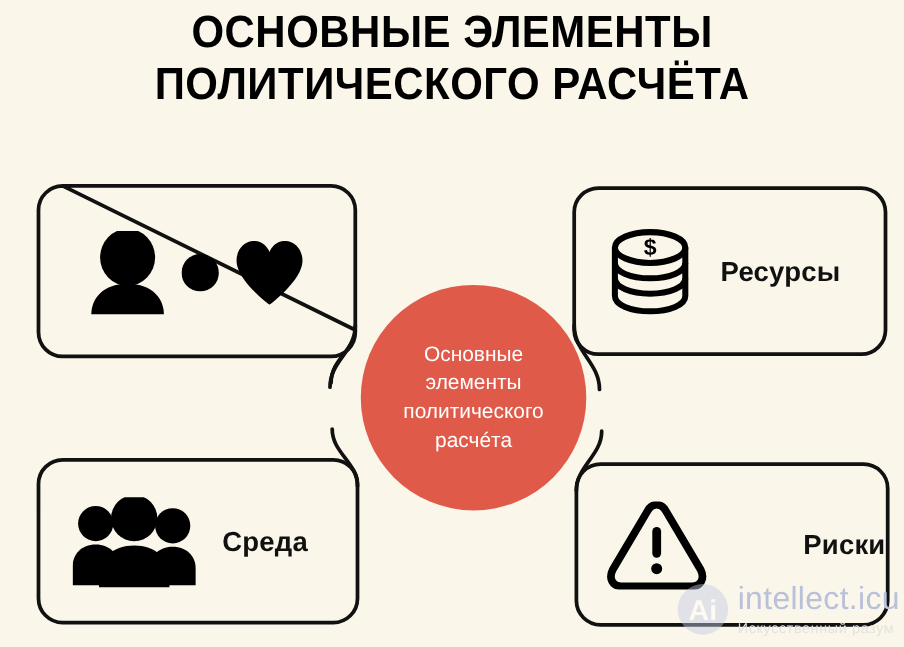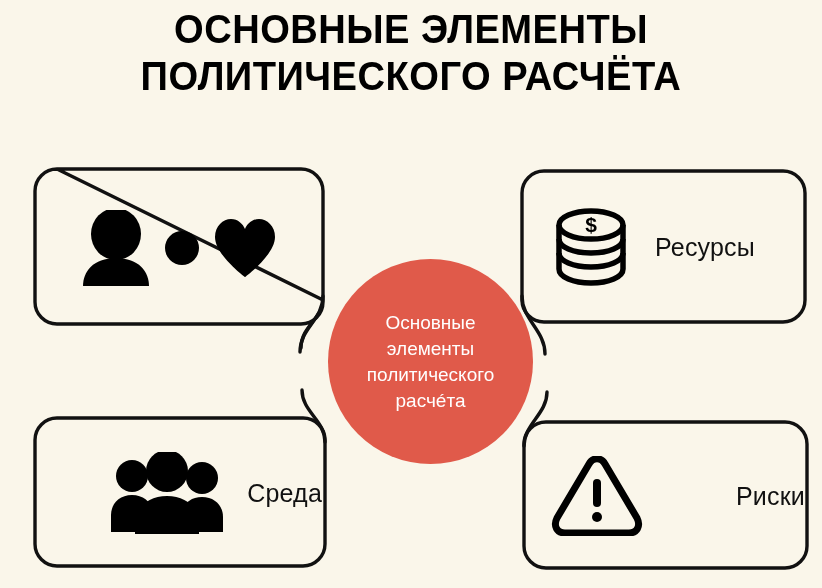--- a/index.html
+++ b/index.html
@@ -73,37 +73,37 @@
     width: 278px; height: 146px;
     flex-direction: row;
     justify-content: flex-start;
     padding-left: 28px;
     gap: 26px;
   }
   .card-bl {
     left: 38px; top: 422px;
     width: 284px; height: 142px;
     flex-direction: row;
-    justify-content: flex-end;
+    justify-content: flex-start;
     padding-left: 28px;
     gap: 24px;
   }
   .card-br {
     left: 527px; top: 426px;
     width: 278px; height: 140px;
     flex-direction: row;
     justify-content: space-between;
     padding-left: 24px;
     gap: 26px;
   }
 
   .card-label {
     font-family: "Liberation Sans", sans-serif;
     font-size: 25px;
-    font-weight: normal;
+    font-weight: bold;
     color: #111111;
     white-space: nowrap;
     letter-spacing: 0.2px;
   }
   .card-tl .card-label {
     margin-top: 6px;
     font-size: 25px;
   }
 
   .icon-wrap {
@@ -304,14 +304,24 @@
     <span class="icon-wrap">
       <svg width="92" height="80" viewBox="0 0 92 80">
         <path d="M 38,8 C 42,1 50,1 54,8 L 86,62 C 90,70 86,77 78,77 L 14,77 C 6,77 2,70 6,62 Z" fill="none" stroke="#000" stroke-width="7" stroke-linejoin="round"></path>
         <rect x="42" y="23" width="8" height="28" rx="4" fill="#000"></rect>
         <circle cx="46" cy="61" r="5" fill="#000"></circle>
       </svg>
     </span>
     <span class="card-label">Риски</span>
   </div>
 
+  <div class="watermark">
+    <svg class="wm-logo" viewBox="0 0 48 48">
+      <circle cx="24" cy="24" r="23" fill="#c5cbe4"></circle>
+      <text x="24" y="34" font-family="Liberation Sans, sans-serif" font-size="26" font-weight="bold" fill="#ffffff" text-anchor="middle">Ai</text>
+    </svg>
+    <div class="wm-textcol">
+      <span class="wm-main">intellect.icu</span>
+      <span class="wm-sub">Искусственный разум</span>
+    </div>
+  </div>
 
 </div>
 
 </body></html>

